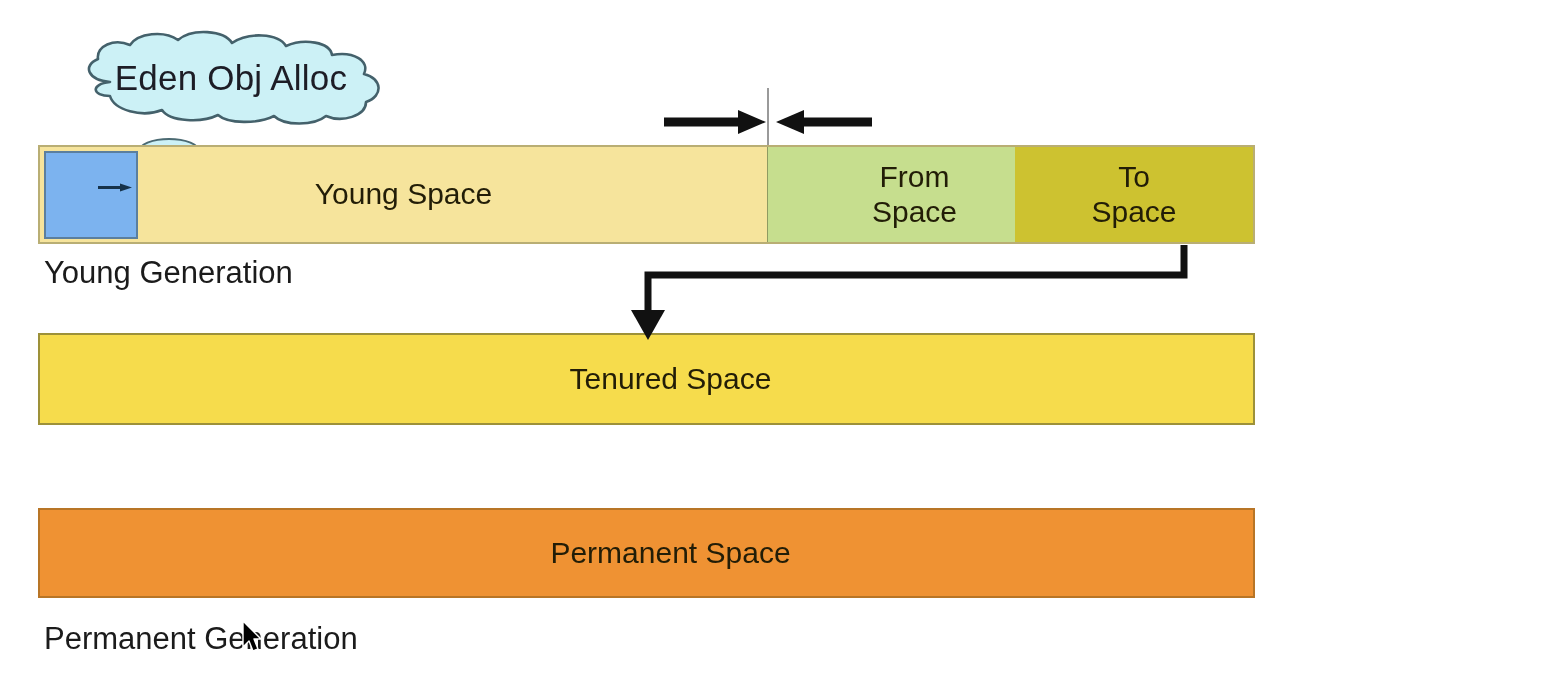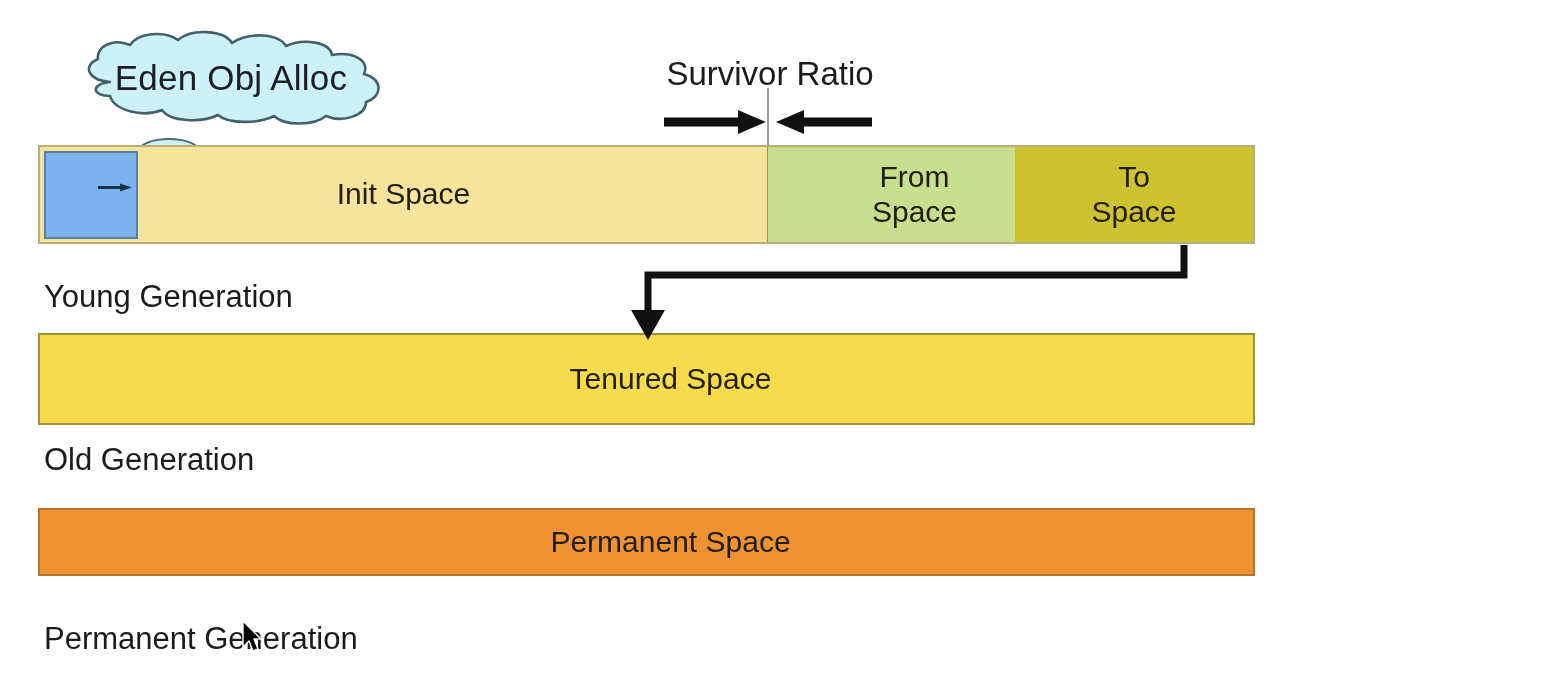--- a/index.html
+++ b/index.html
@@ -138,34 +138,34 @@
     top: 333px;
     width: 1217px;
     height: 92px;
     background: #f6dc4c;
     border: 2px solid #9d9139;
   }
   #permanent-bar {
     left: 38px;
     top: 508px;
     width: 1217px;
-    height: 68px;
+    height: 90px;
     background: #ef9233;
     border: 2px solid #b87526;
   }
 
   
   .gen-caption {
     position: absolute;
     left: 44px;
     font-size: 31px;
     color: #1b1b1b;
     white-space: nowrap;
   }
-  #caption-young { top: 255px; margin-top: 24px; }
+  #caption-young { top: 255px; }
   #caption-old   { top: 442px; }
   #caption-perm  { top: 621px; }
 
   
   #alloc-block {
     position: absolute;
     left: 44px;
     top: 151px;
     width: 94px;
     height: 88px;
@@ -221,26 +221,25 @@
                C150,93 118,92 110,80
                C90,88 62,80 58,66
                C40,66 38,54 58,52 Z" fill="#ccf1f6" stroke="#44616b" stroke-width="2.6" stroke-linejoin="round"></path>
     </svg>
     <div class="cloud-label">Eden Obj Alloc</div>
   </div>
 
   <div class="tail-bubble" id="tail-big"></div>
   <div class="tail-bubble" id="tail-small"></div>
 
-  <div class="survivor-label">Survivor Ratio</div>
   <div class="ratio-guide"></div>
 
   <div class="bar" id="young-gen-bar">
     <div class="young-seg" id="eden-space">
-      <span>Init Space</span>
+      <span>Young Space</span>
     </div>
     <div class="young-seg" id="from-space">
       <span>
         <span>From</span><br>
         <span>Space</span>
       </span>
     </div>
     <div class="young-seg" id="to-space">
       <span>
         <span>To</span><br>
@@ -253,21 +252,20 @@
     <svg id="alloc-arrow-glyph" viewBox="0 0 36 9">
       <path d="M0,3 L22,3 L22,0.5 L34,4.5 L22,8.5 L22,6 L0,6 Z" fill="#16324a"></path>
     </svg>
   </div>
 
   <div class="gen-caption" id="caption-young">Young Generation</div>
 
   <div class="bar" id="tenured-bar">
     <span>Tenured Space</span>
   </div>
-  <div class="gen-caption" id="caption-old">Old Generation</div>
 
   <div class="bar" id="permanent-bar">
     <span>Permanent Space</span>
   </div>
   <div class="gen-caption" id="caption-perm">Permanent Generation</div>
 
   <svg id="arrows-svg" viewBox="0 0 1546 682">
 
     <g>
       <line x1="664" y1="122" x2="742" y2="122" stroke="#111111" stroke-width="9"></line>

